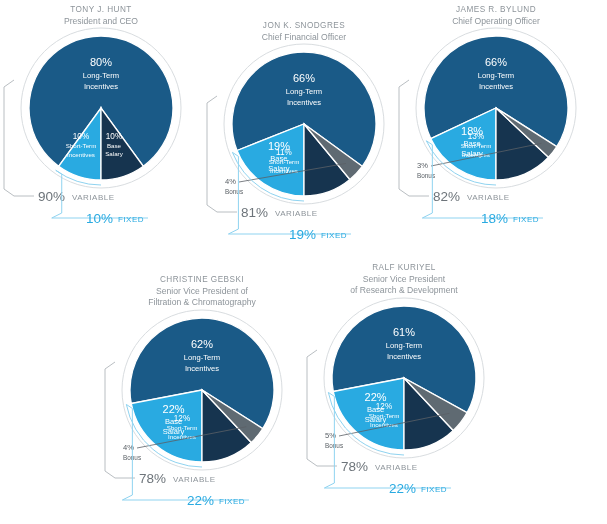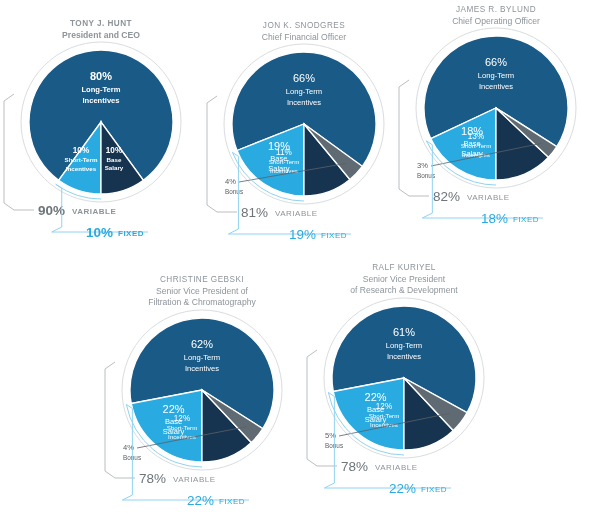--- a/index.html
+++ b/index.html
@@ -32,21 +32,21 @@
   .ring{fill:none;stroke:#d9dde0;stroke-width:1;}
   .brk{fill:none;stroke:#b9bec2;stroke-width:1;}
   .brk-f{fill:none;stroke:#8fd3f0;stroke-width:1;}
   .lead{fill:none;stroke:#5a6066;stroke-width:.8;}
 </style>
 </head>
 <body>
 
 <div class="grid">
 
-  <div class="card" style="left:0px;top:14px;font-weight:bold;">
+  <div class="card" style="left:0px;top:0px;">
       <svg width="202" height="262" viewBox="0 0 202 262">
         <text x="101" y="12" class="t-name" text-anchor="middle">TONY J. HUNT</text>
         <text x="101" y="24" class="t-title" text-anchor="middle">President and CEO</text>
         <circle cx="101" cy="108" r="80" class="ring"></circle>
         <path d="M 101 108 L 58.67946183494194 166.2492235949962 A 72 72 0 1 1 143.32053816505814 166.24922359499618 Z" fill="#1a5a87" stroke="#ffffff" stroke-width="1.3"></path>
         <path d="M 101 108 L 101 180 A 72 72 0 0 1 58.67946183494194 166.2492235949962 Z" fill="#29aae1" stroke="#ffffff" stroke-width="1.3"></path>
         <path d="M 101 108 L 143.32053816505814 166.24922359499618 A 72 72 0 0 1 101.00000000000003 180 Z" fill="#16344f" stroke="#ffffff" stroke-width="1.3"></path>
         <text x="101" y="66" class="sl-pct" text-anchor="middle">80%</text>
         <text x="101" y="78" class="sl-lab" text-anchor="middle">Long-Term</text>
         <text x="101" y="89" class="sl-lab" text-anchor="middle">Incentives</text>

